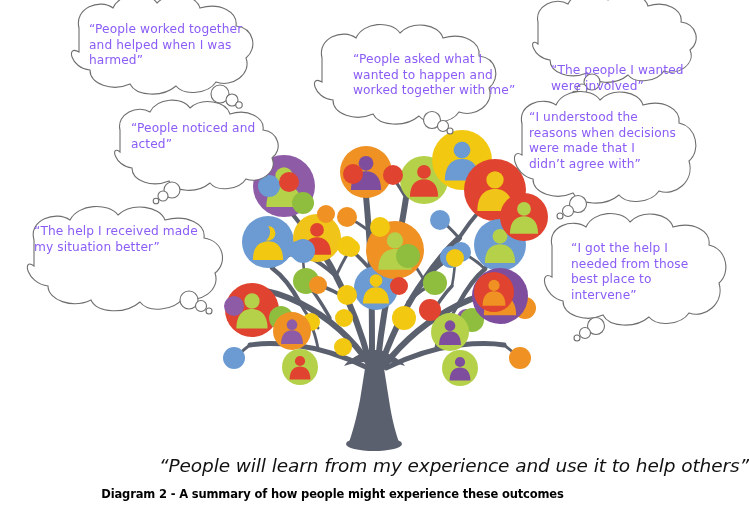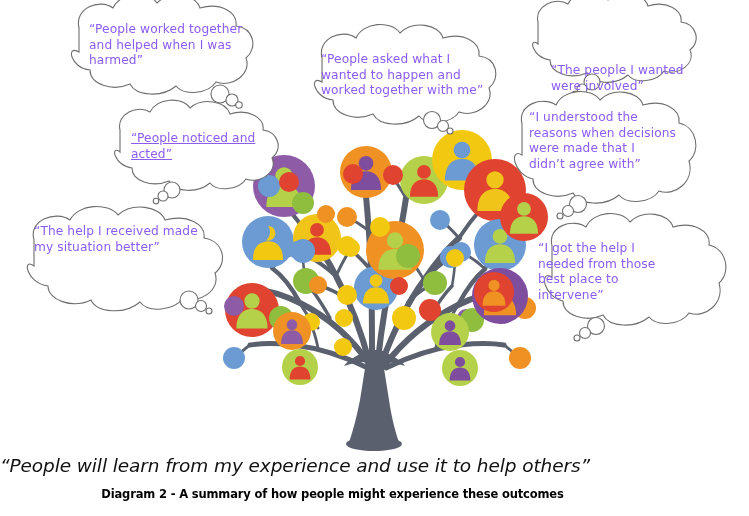--- a/index.html
+++ b/index.html
@@ -28,21 +28,21 @@
     color: #8b5cf6;
     white-space: pre-line;
     letter-spacing: 0.1px;
     pointer-events: none;
   }
   #quote-line {
     position: absolute;
     left: 0;
     top: 455px;
     width: 749px;
-    text-align: left;
+    text-align: right;
     font-family: "DejaVu Sans", sans-serif;
     font-style: italic;
     font-size: 18.5px;
     color: #111111;
     letter-spacing: -0.1px;
   }
   #caption {
     position: absolute;
     left: 0;
     top: 487px;
@@ -362,38 +362,38 @@
       <circle cx="585" cy="333" r="5.5" fill="#ffffff"></circle>
       <circle cx="577" cy="338" r="3" fill="#ffffff"></circle>
     </g>
   </g>
 </svg>
 
 <div class="bubble-text" style="left:89px; top:22px; width:160px;">“People worked together
 and helped when I was
 harmed”</div>
 
-<div class="bubble-text" style="left:321px; top:52px; width:176px;">“People asked  what I
+<div class="bubble-text" style="left:321px; top:52px; width:176px;padding-left:32px;">“People asked  what I
 wanted to happen and
 worked together with me”</div>
 
 <div class="bubble-text" style="left:551px; top:24px; width:145px;margin-top:39px;">“The people I wanted
 were involved”</div>
 
-<div class="bubble-text" style="left:131px; top:131px; width:148px;text-decoration:underline;">“People noticed and
+<div class="bubble-text" style="left:131px; top:121px; width:148px;">“People noticed and
 acted”</div>
 
 <div class="bubble-text" style="left:529px; top:110px; width:160px;">“I understood the
 reasons when decisions
 were made that I
 didn’t agree with”</div>
 
 <div class="bubble-text" style="left:34px; top:224px; width:180px;">“The help I received made
 my situation better”</div>
 
-<div class="bubble-text" style="left:538px; top:241px; width:132px;">“I got the help I
+<div class="bubble-text" style="left:571px; top:241px; width:132px;">“I got the help I
 needed from those
 best place to
 intervene”</div>
 
 <div id="quote-line">“People will learn from my experience and use it to help others”</div>
 
 <div id="caption">Diagram 2 - A summary of how people might experience these outcomes</div>
 
 </body></html>

